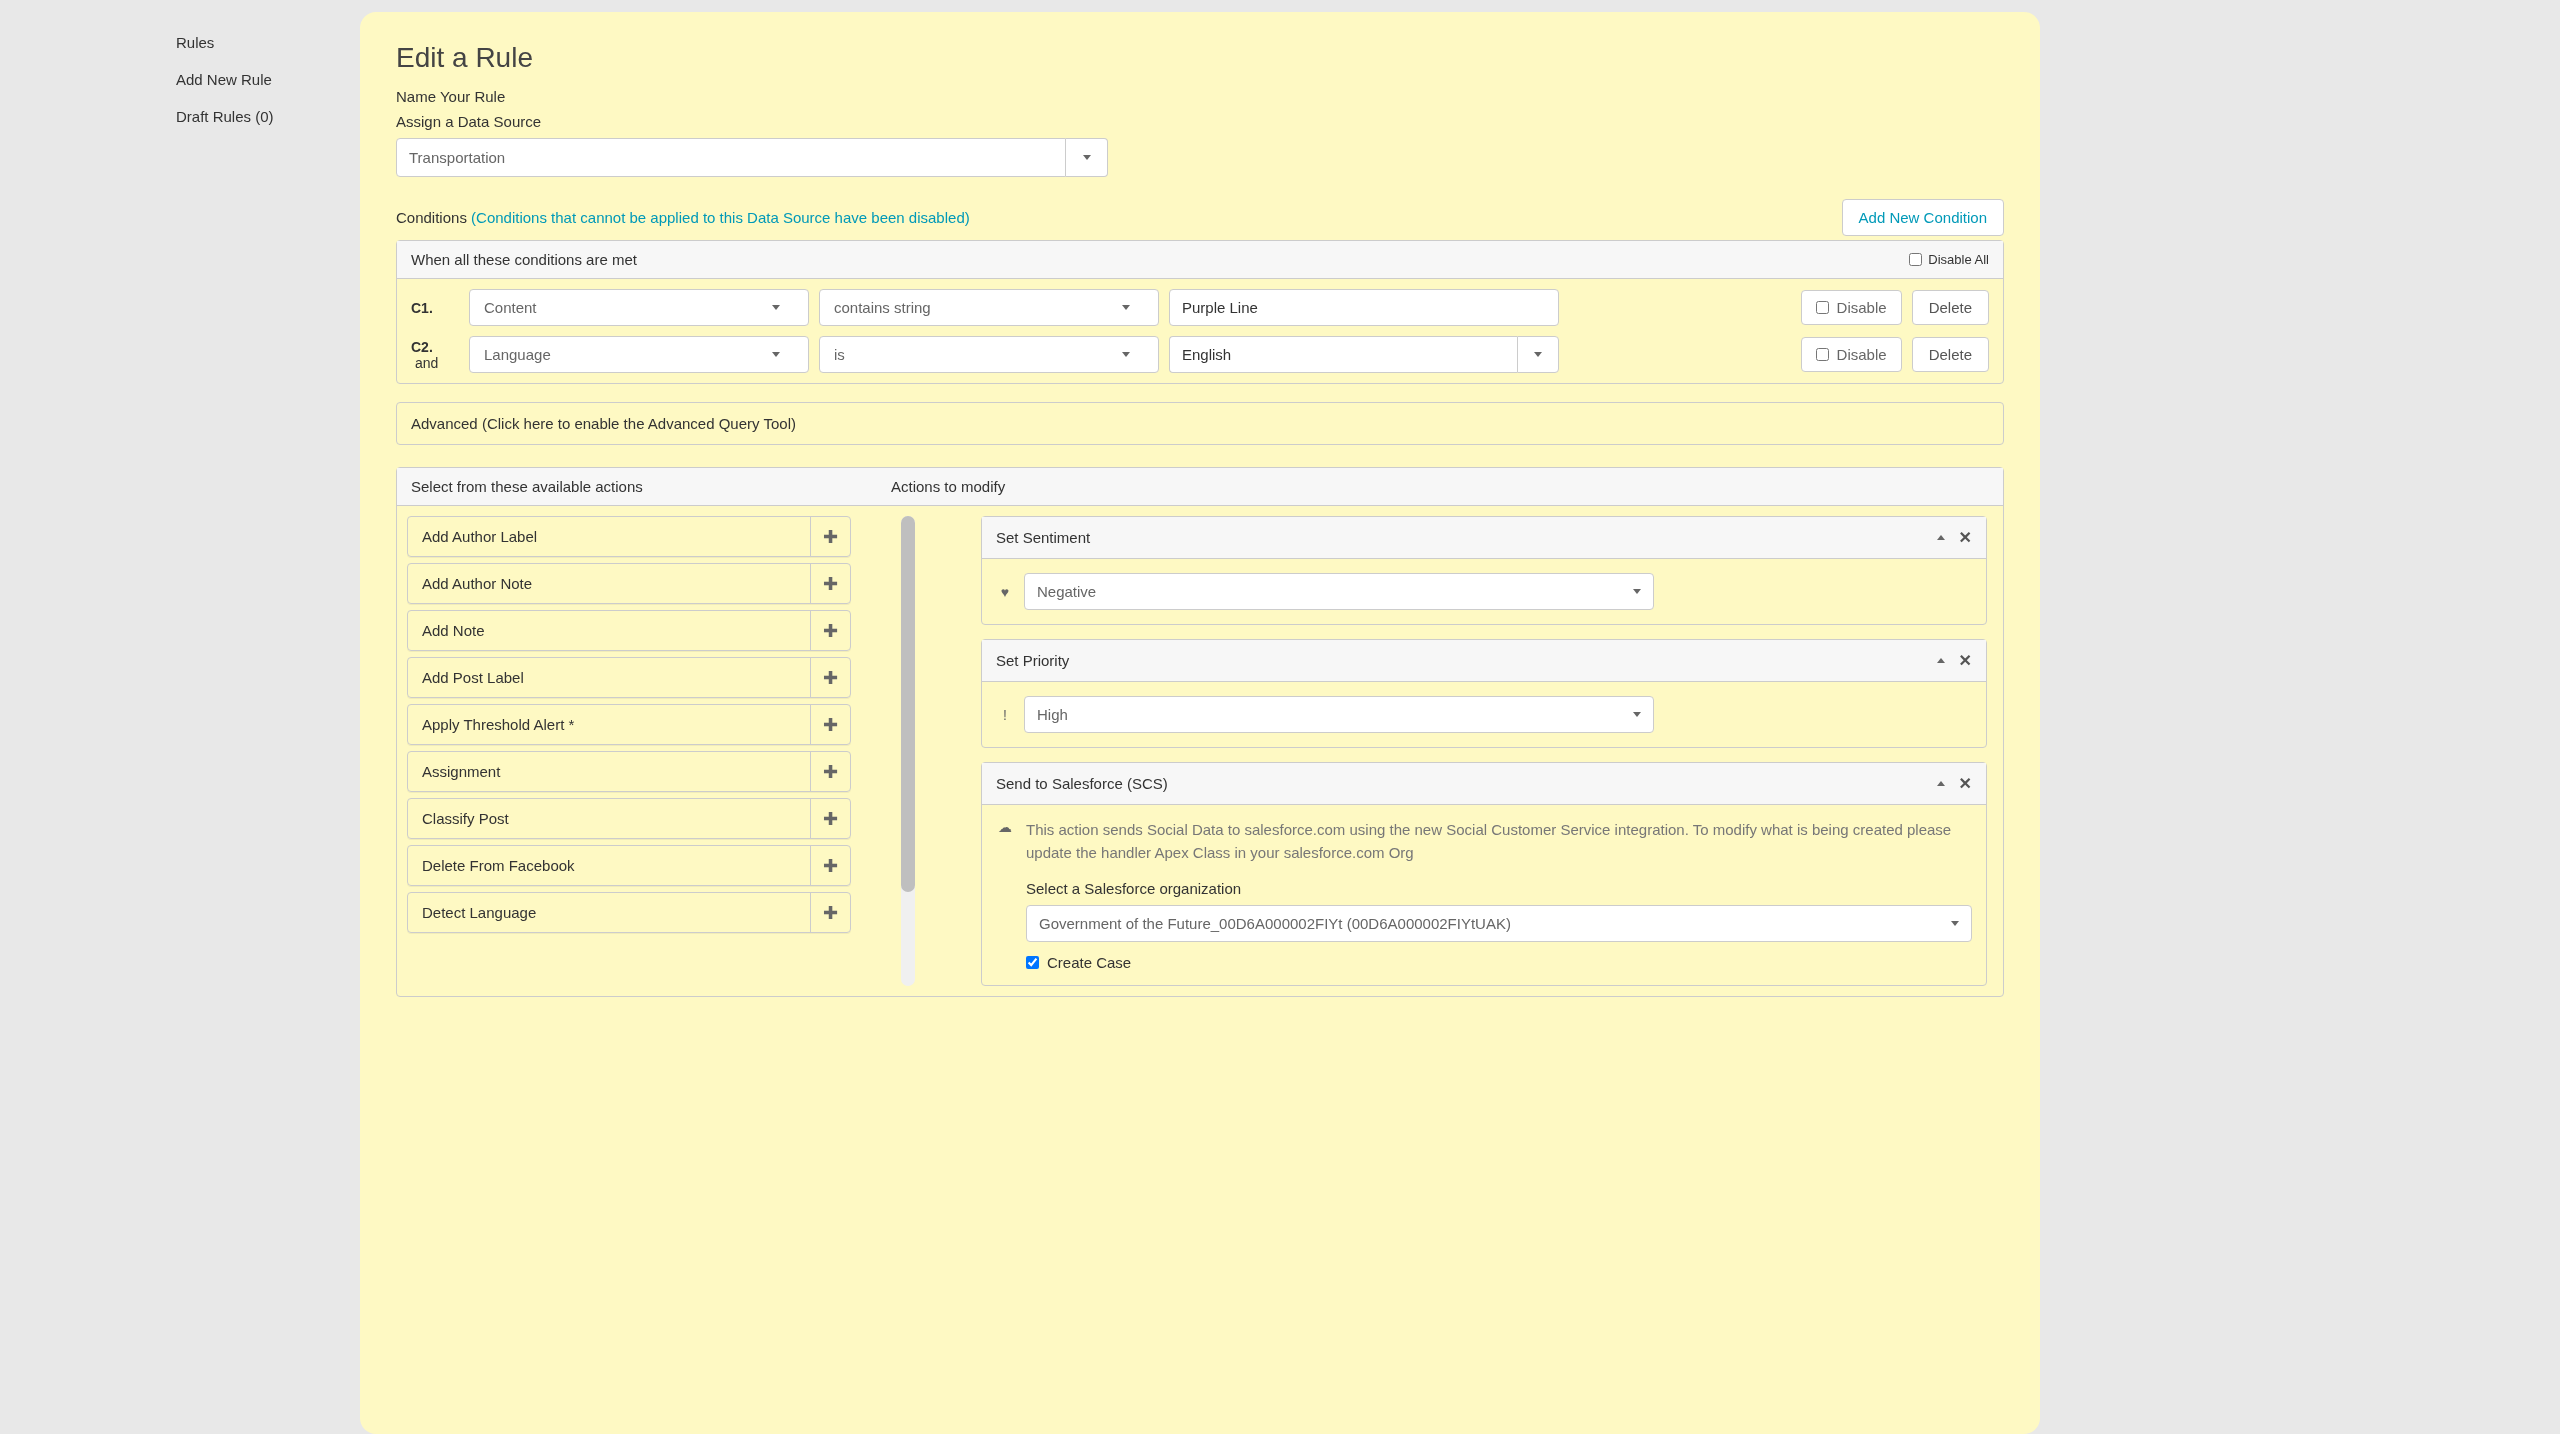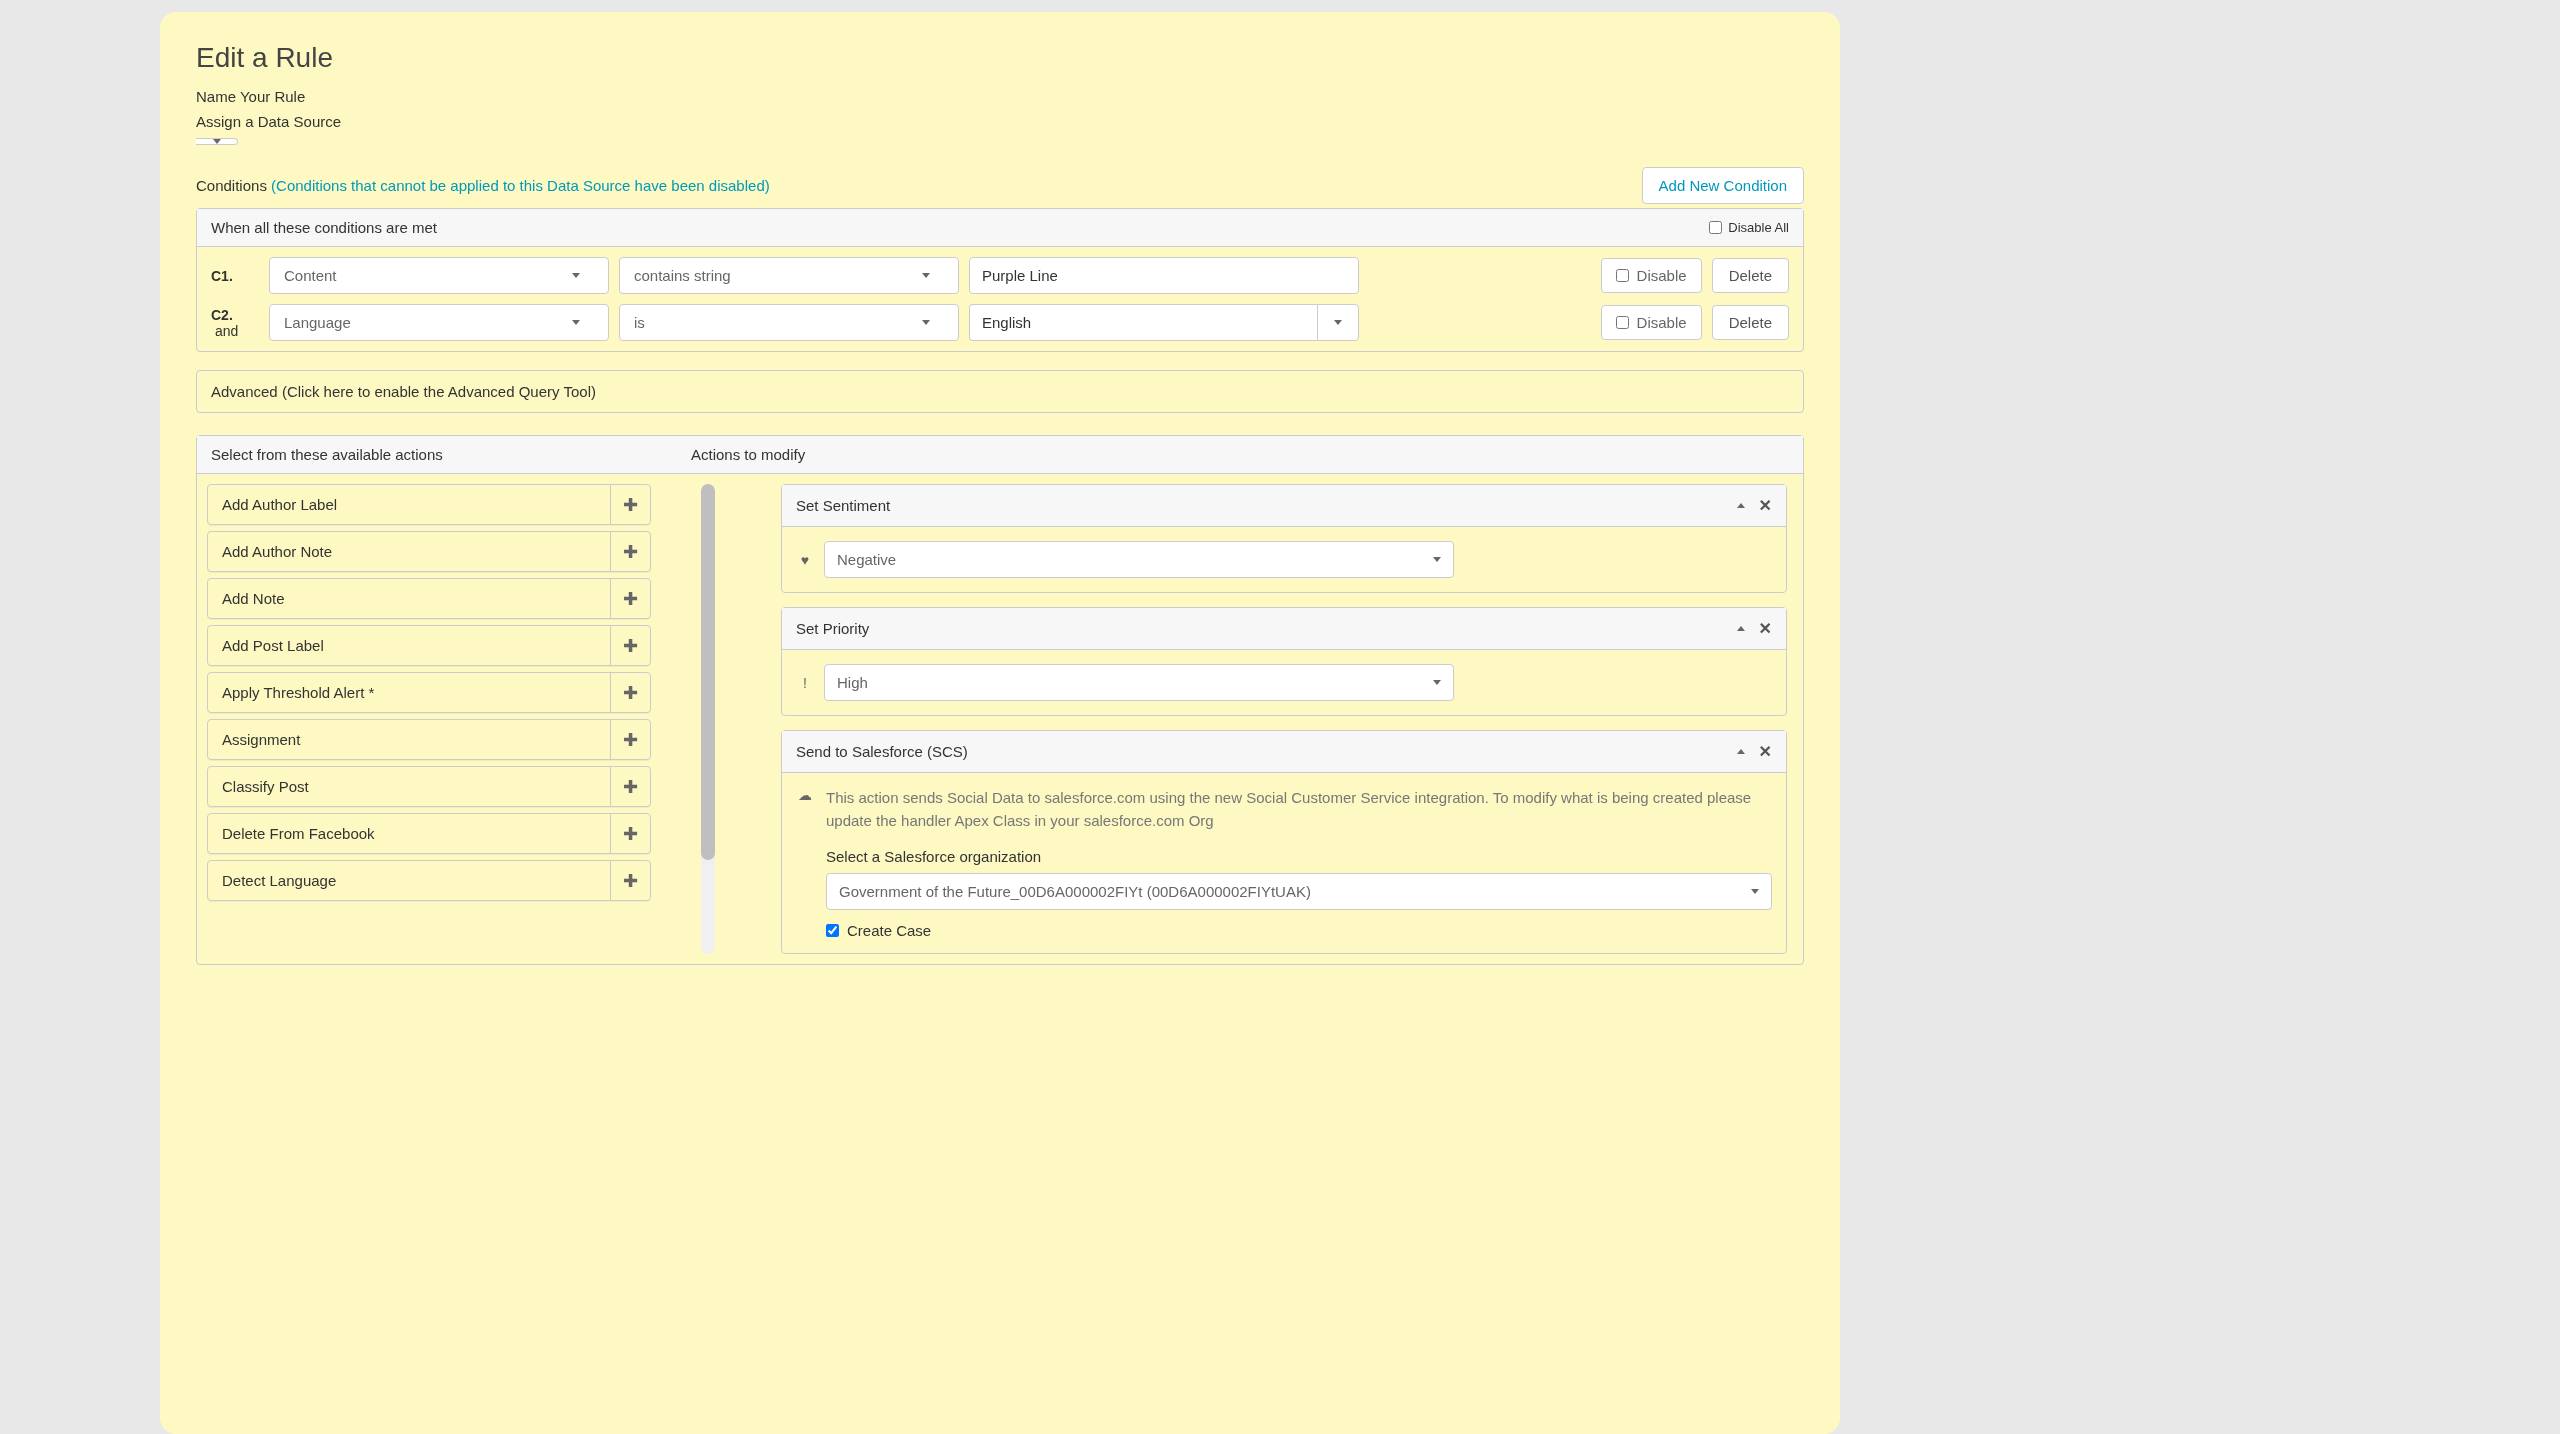--- a/index.html
+++ b/index.html
@@ -237,28 +237,34 @@
 .sf-desc { color: #777; font-size: 15px; line-height: 1.5; margin-bottom: 16px; }
 .sf-label { font-size: 15px; margin-bottom: 8px; display: block; color: #333; }
 .sf-row { display: flex; gap: 12px; align-items: flex-start; }
 .create-case { display: flex; align-items: center; gap: 8px; margin-top: 12px; font-size: 15px; }
 .close-x { cursor: pointer; font-size: 16px; color: #555; font-weight: bold; }
 </style>
 </head>
 <body>
 
 <div class="container">
+  <div class="sidebar">
+    <div class="sidebar-item">Rules</div>
+    <div class="sidebar-item">Add New Rule</div>
+    <div class="sidebar-item">Draft Rules (0)</div>
+  </div>
 
   <div class="main">
     <h1 class="page-title">Edit a Rule</h1>
 
     <label class="field-label">Name Your Rule</label>
 
     <label class="field-label">Assign a Data Source</label>
     <div class="select-group">
+      <div class="select-main">Transportation</div>
       <div class="select-toggle">
           <span class="caret-down"></span>
         </div>
     </div>
 
     <div class="conditions-header-row">
       <div class="conditions-label">
         <span>Conditions</span>
         <span class="conditions-note">(Conditions that cannot be applied to this Data Source have been disabled)</span>
       </div>

